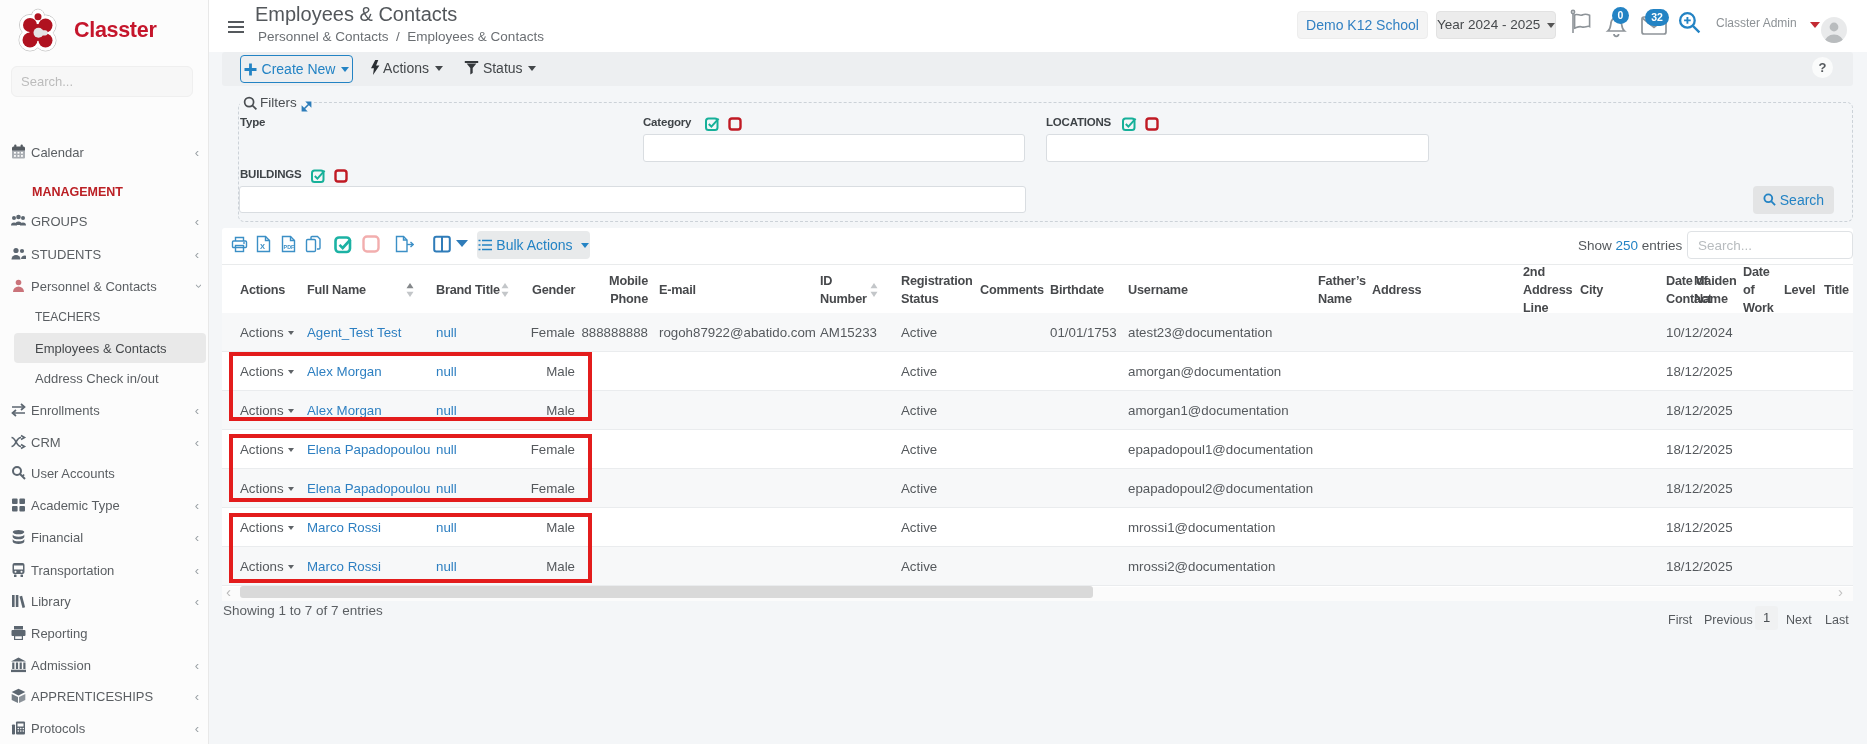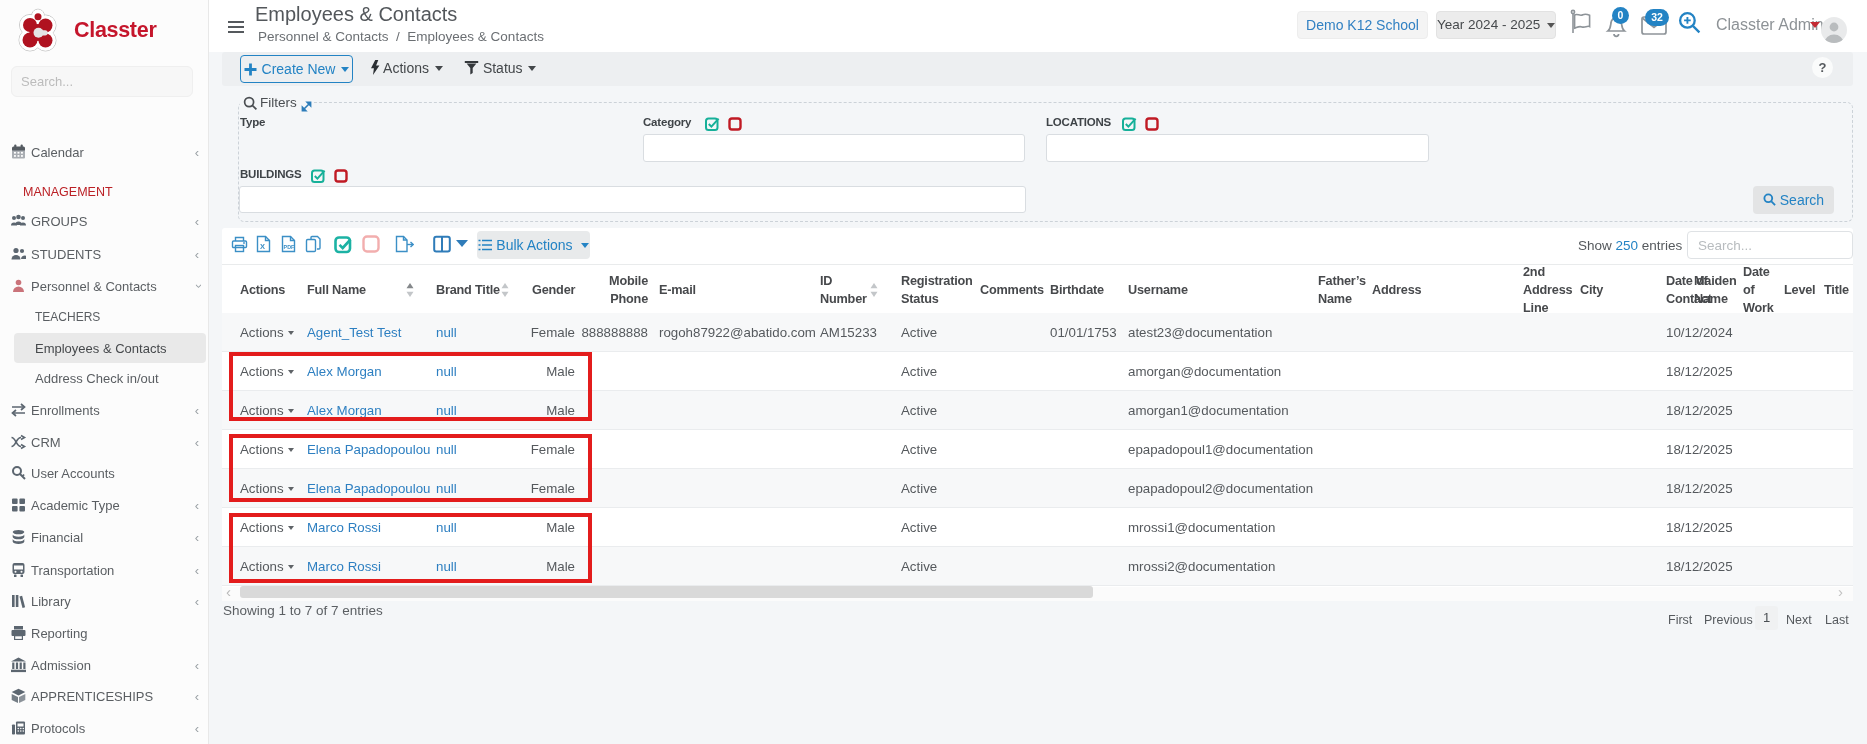--- a/index.html
+++ b/index.html
@@ -70,21 +70,21 @@
       </svg>
     <div class="abs" style="left:1436px;top:9px;min-width:24px;height:17px;border-radius:9px;background:#2383c4;color:#fff;font-size:10.5px;font-weight:bold;text-align:center;line-height:17px">32</div>
 
     <svg class="abs" style="left:1468px;top:10px" width="25" height="25" viewBox="0 0 24 24">
         <g fill="none" stroke="#2383c4" stroke-width="2.2">
           <circle cx="10" cy="10" r="7"></circle>
           <path d="M15.5 15.5 l6 6"></path>
           <path d="M10 6.8 v6.4 M6.8 10 h6.4" stroke-width="1.8"></path>
         </g>
       </svg>
-    <div class="abs" style="left:1507px;top:16px;font-size:16px;color:#8d9296">Classter Admin</div>
+    <div class="abs" style="left:1507px;top:16px;font-size:12px;color:#8d9296">Classter Admin</div>
     <div class="abs" style="left:1601px;top:22px;width:0;height:0;border-left:5px solid transparent;border-right:5px solid transparent;border-top:6px solid #c32a33"></div>
     <div class="abs" style="left:1612px;top:17px;width:26px;height:26px;border-radius:50%;background:#e9eaeb;overflow:hidden">
       <svg width="26" height="26" viewBox="0 0 26 26">
           <circle cx="13" cy="10" r="4.4" fill="#b9bcbe"></circle>
           <path d="M3.5 26 a9.5 8.5 0 0 1 19 0 z" fill="#b9bcbe"></path>
         </svg>
     </div>
   </div>
   <div id="strip">
 
@@ -406,21 +406,21 @@
             <rect x="7.5" y="8.4" width="1.9" height="1.7"></rect>
             <rect x="11" y="8.4" width="1.9" height="1.7"></rect>
             <rect x="4" y="11.6" width="1.9" height="1.7"></rect>
             <rect x="7.5" y="11.6" width="1.9" height="1.7"></rect>
             <rect x="11" y="11.6" width="1.9" height="1.7"></rect>
           </g>
         </svg>
       <span class="txt">Calendar</span>
         <span class="chv">‹</span>
     </div>
-    <div class="abs" style="left:23px;top:185px;font-size:12.5px;font-weight:normal;color:#bb2025">MANAGEMENT</div>
+    <div class="abs" style="left:32px;top:185px;font-size:12.5px;font-weight:bold;color:#bb2025">MANAGEMENT</div>
     <div class="mitem" style="top:205px">
       <svg class="ic" viewBox="0 0 17 17">
           <g fill="#5c6670">
             <circle cx="4" cy="5.5" r="2"></circle>
             <circle cx="8.5" cy="4.5" r="2.3"></circle>
             <circle cx="13" cy="5.5" r="2"></circle>
             <path d="M1 13 a3 3 0 0 1 6 0 z"></path>
             <path d="M5 12.5 a3.5 3.5 0 0 1 7 0 z"></path>
             <path d="M10 13 a3 3 0 0 1 6 0 z"></path>
           </g>

